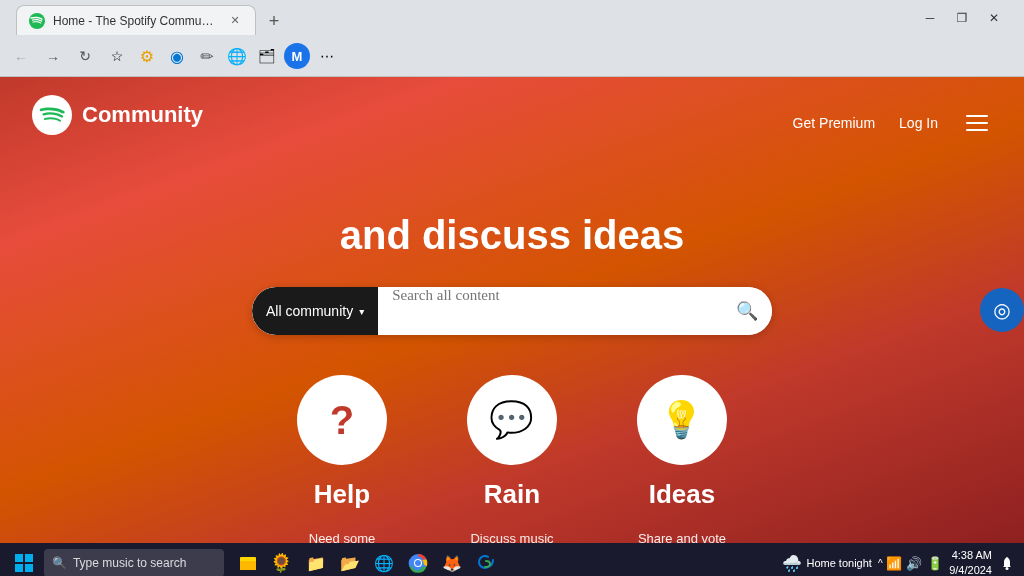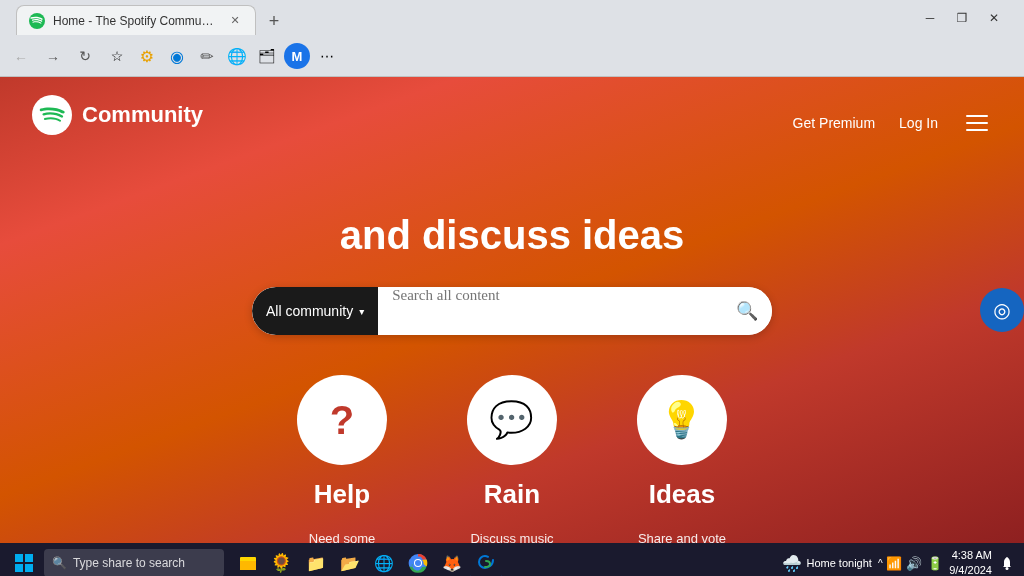--- a/index.html
+++ b/index.html
@@ -519,21 +519,21 @@
     <svg width="18" height="18" viewBox="0 0 18 18">
       <rect x="0" y="0" width="8" height="8" fill="#00adef"></rect>
       <rect x="10" y="0" width="8" height="8" fill="#00adef"></rect>
       <rect x="0" y="10" width="8" height="8" fill="#00adef"></rect>
       <rect x="10" y="10" width="8" height="8" fill="#00adef"></rect>
     </svg>
   </div>
 
   <div class="taskbar-search">
     <span style="color:rgba(255,255,255,0.8);font-size:12px;">🔍</span>
-    <span class="taskbar-search-text">Type share to search</span>
+    <span class="taskbar-search-text">Type music to search</span>
   </div>
 
   <div class="taskbar-apps">
     <div class="taskbar-app">
       <svg width="20" height="20" viewBox="0 0 20 20">
         <rect x="2" y="4" width="16" height="13" rx="1" fill="#ffd700"></rect>
         <rect x="2" y="7" width="16" height="10" rx="1" fill="#ffd700"></rect>
         <path d="M2 8h16v9H2z" fill="#ffb800"></path>
       </svg>
     </div>

